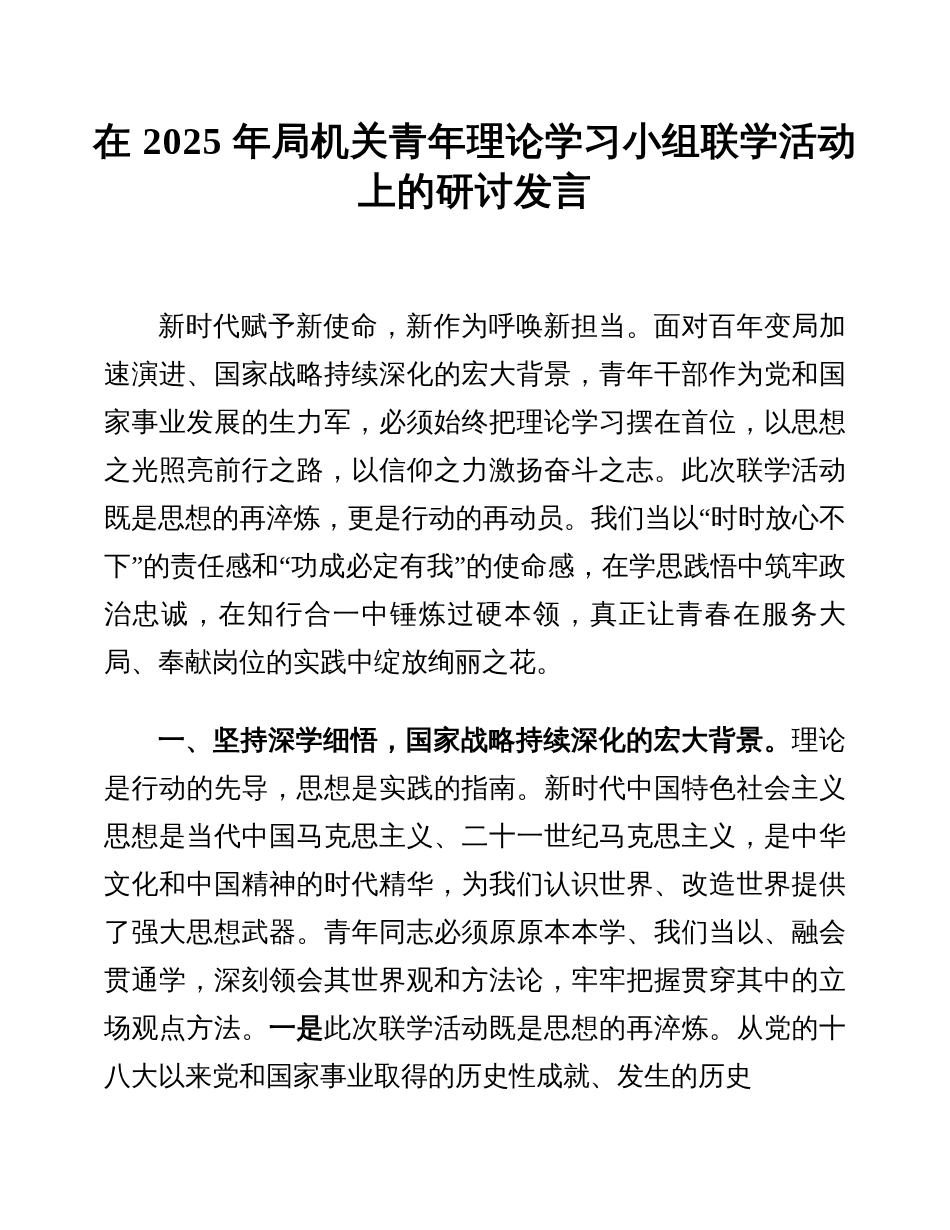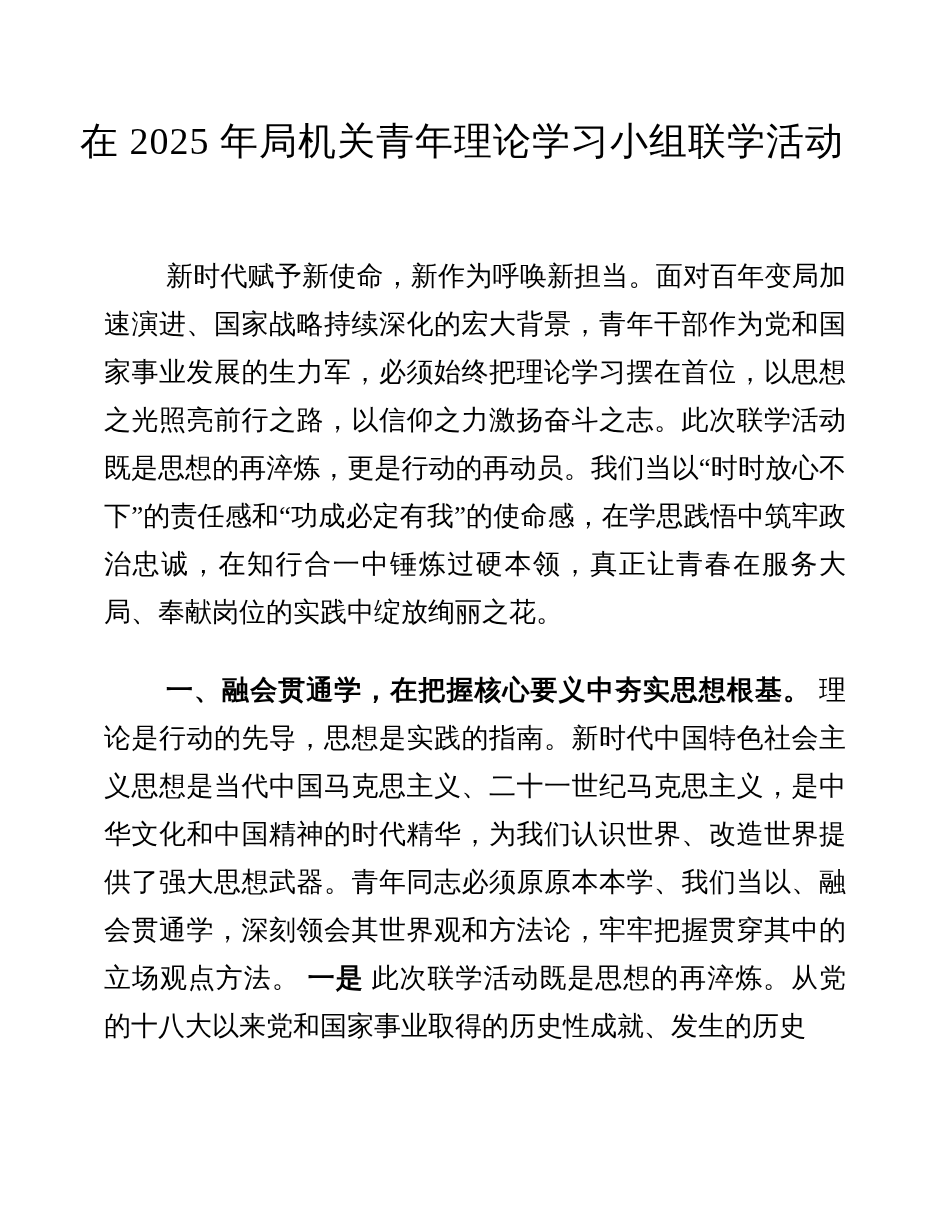--- a/index.html
+++ b/index.html
@@ -12,22 +12,22 @@
     width: 950px;
     height: 1230px;
     margin: 0 auto;
     background: #ffffff;
     overflow: hidden;
     color: #000000;
     font-family: "Liberation Serif", serif;
   }
   .doc-title {
     margin: 116px 80px 0 80px;
-    text-align: left;
-    font-weight: normal;
+    text-align: center;
+    font-weight: bold;
     font-size: 38px;
     line-height: 50px;
     font-family: "Liberation Serif", serif;
     letter-spacing: 1px;
   }
   .doc-title .title-line {
     display: block;
   }
   .doc-body {
     margin: 86px 104px 0 104px;
@@ -39,33 +39,33 @@
   .doc-body p.para {
     margin: 0;
     padding: 0;
     text-indent: 2em;
   }
   .doc-body p.para + p.para {
     margin-top: 30px;
   }
   .run {
     font-weight: normal;
-    margin-left: 8px;
   }
   .run.bold {
     font-weight: bold;
     font-family: "Liberation Sans", sans-serif;
   }
 </style>
 </head>
 <body>
 
 <div class="page">
   <h1 class="doc-title">
     <span class="title-line">在 2025 年局机关青年理论学习小组联学活动</span>
+    <span class="title-line">上的研讨发言</span>
   </h1>
 
   <div class="doc-body">
 
   <p class="para"><span class="run">新时代赋予新使命，新作为呼唤新担当。面对百年变局加速演进、国家战略持续深化的宏大背景，青年干部作为党和国家事业发展的生力军，必须始终把理论学习摆在首位，以思想之光照亮前行之路，以信仰之力激扬奋斗之志。此次联学活动既是思想的再淬炼，更是行动的再动员。我们当以“时时放心不下”的责任感和“功成必定有我”的使命感，在学思践悟中筑牢政治忠诚，在知行合一中锤炼过硬本领，真正让青春在服务大局、奉献岗位的实践中绽放绚丽之花。</span></p>
-      <p class="para"><span class="run bold">一、融会贯通学，在把握核心要义中夯实思想根基。</span><span class="run">理论是行动的先导，思想是实践的指南。新时代中国特色社会主义思想是当代中国马克思主义、二十一世纪马克思主义，是中华文化和中国精神的时代精华，为我们认识世界、改造世界提供了强大思想武器。青年同志必须原原本本学、我们当以、融会贯通学，深刻领会其世界观和方法论，牢牢把握贯穿其中的立场观点方法。</span><span class="run bold">一是</span><span class="run">此次联学活动既是思想的再淬炼。从党的十八大以来党和国家事业取得的历史性成就、发生的历史</span></p>
+      <p class="para"><span class="run bold">一、坚持深学细悟，国家战略持续深化的宏大背景。</span><span class="run">理论是行动的先导，思想是实践的指南。新时代中国特色社会主义思想是当代中国马克思主义、二十一世纪马克思主义，是中华文化和中国精神的时代精华，为我们认识世界、改造世界提供了强大思想武器。青年同志必须原原本本学、我们当以、融会贯通学，深刻领会其世界观和方法论，牢牢把握贯穿其中的立场观点方法。</span><span class="run bold">一是</span><span class="run">此次联学活动既是思想的再淬炼。从党的十八大以来党和国家事业取得的历史性成就、发生的历史</span></p>
     </div>
 </div>
 
 </body></html>

